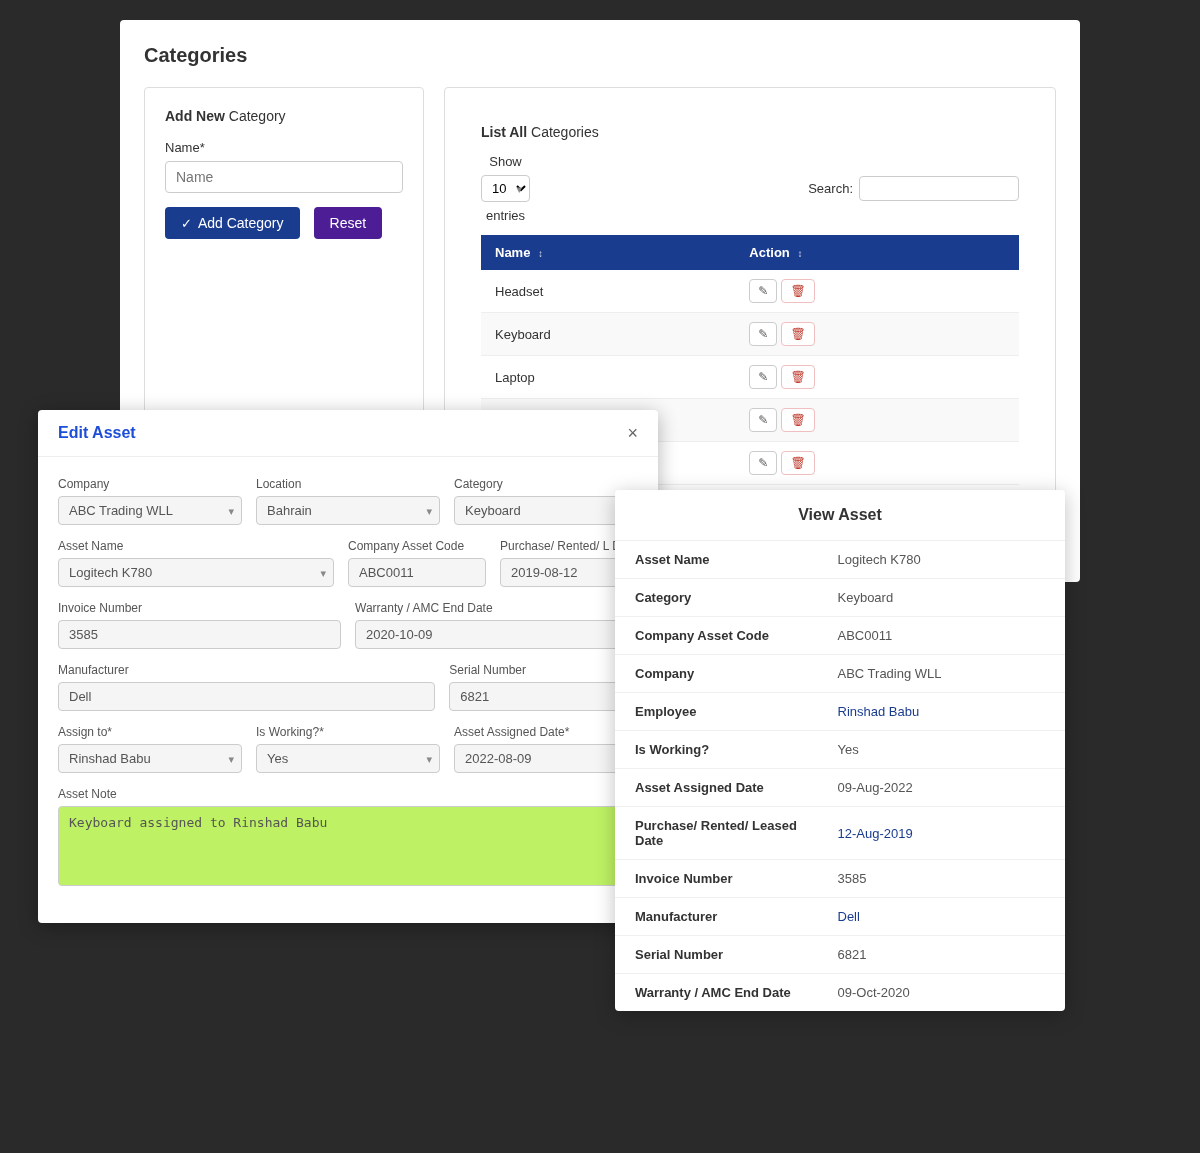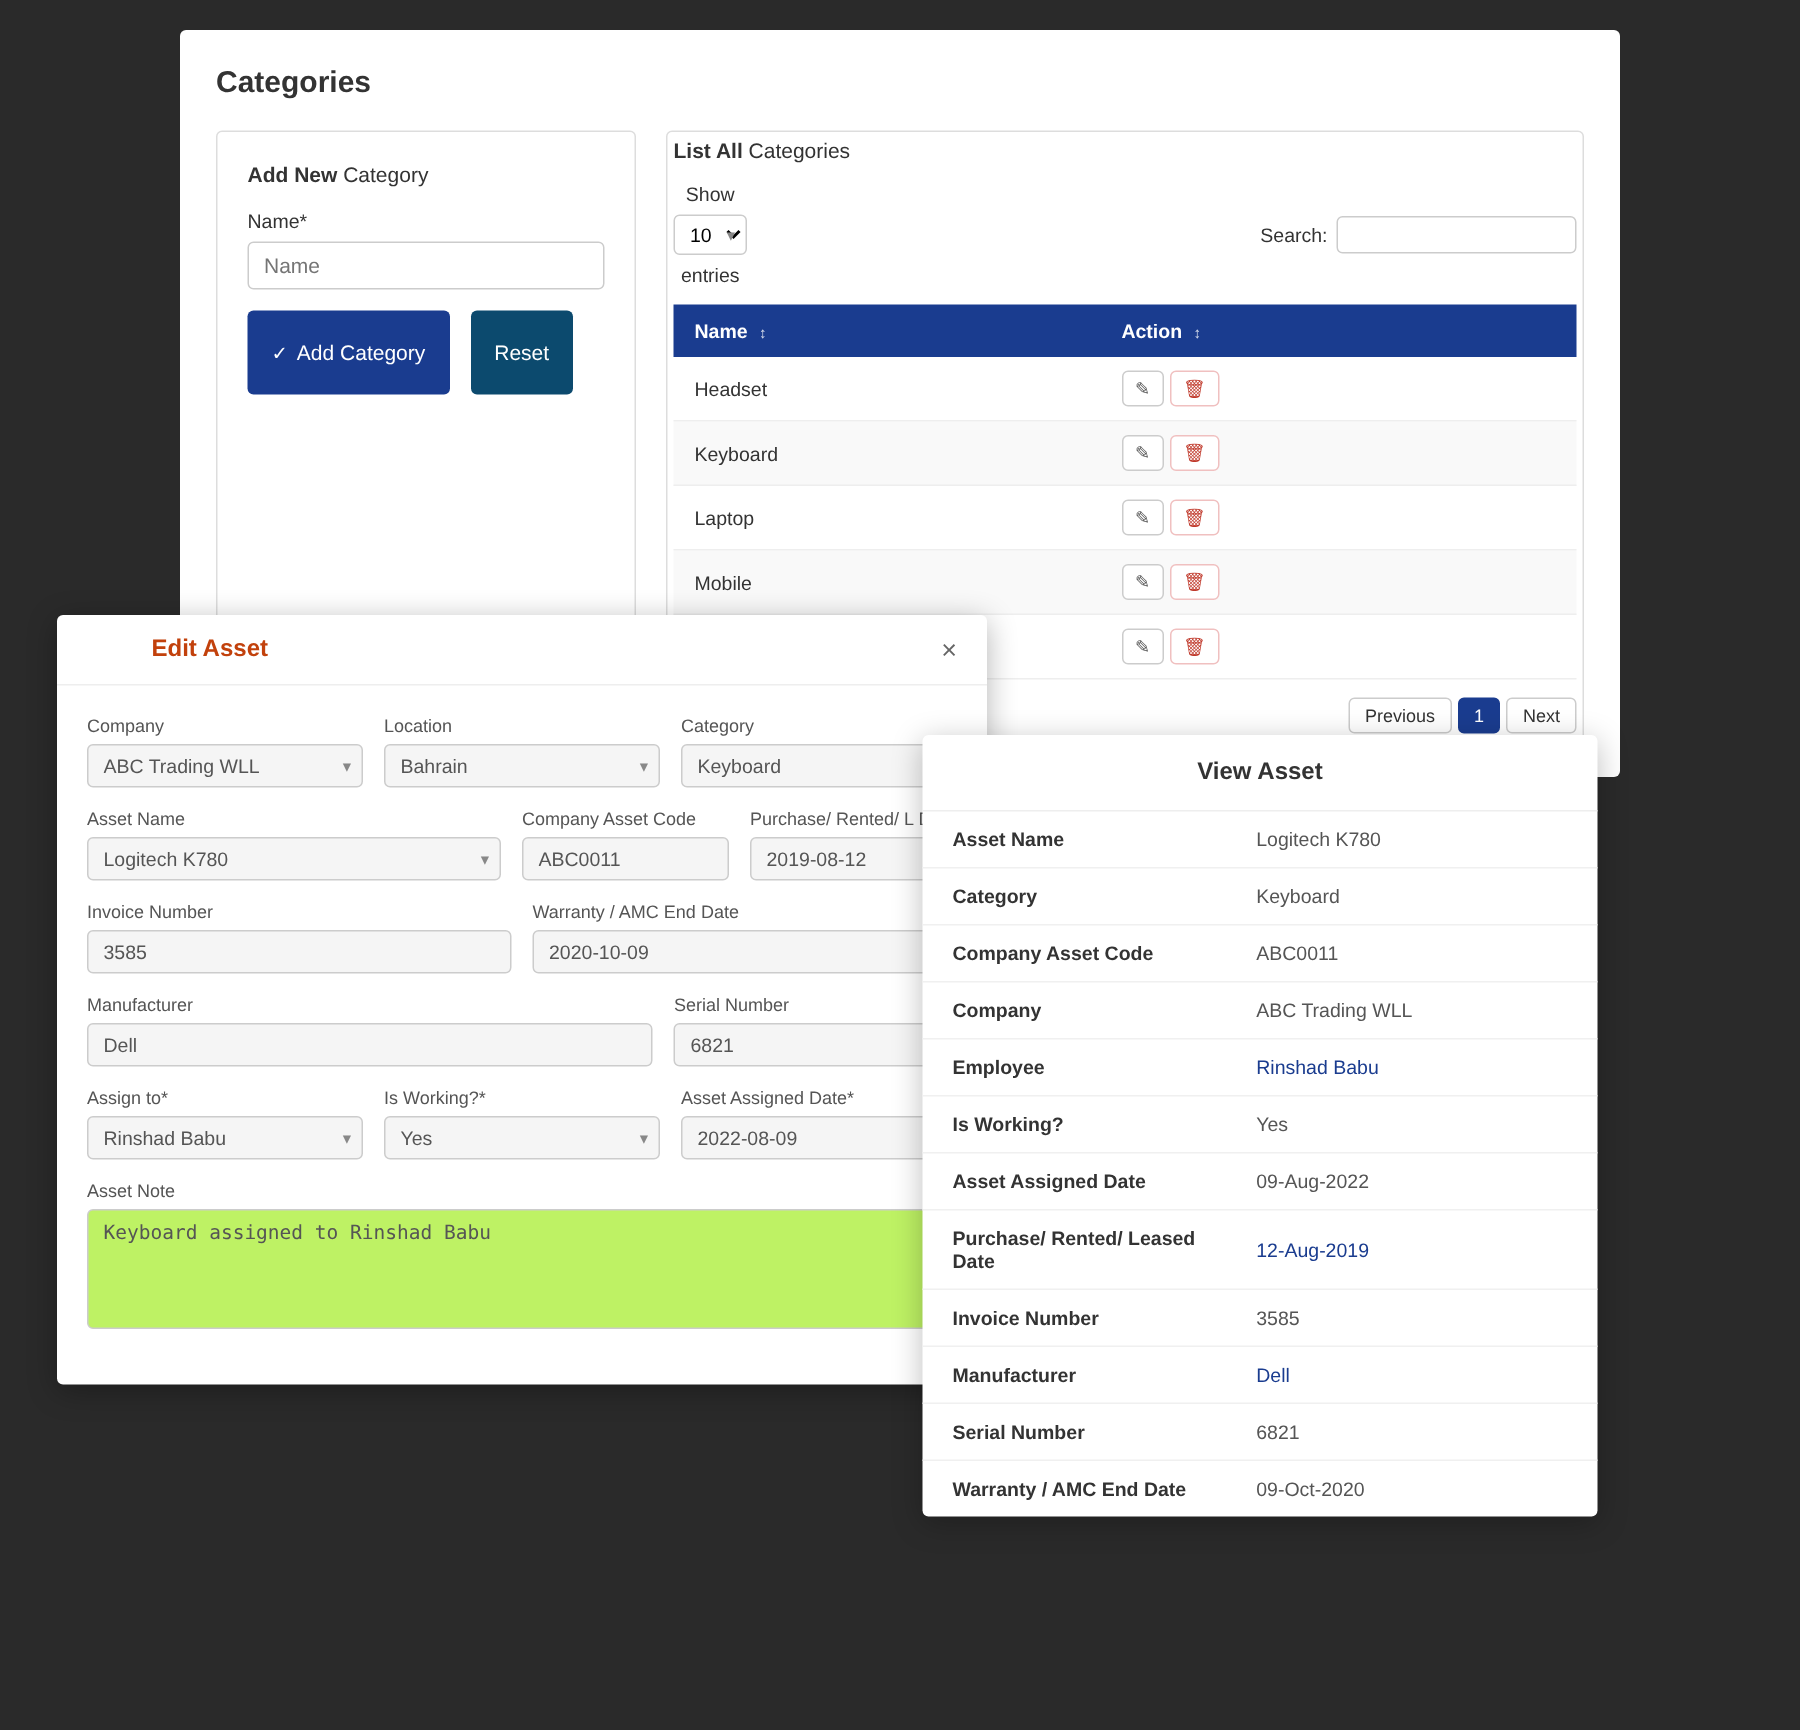--- a/index.html
+++ b/index.html
@@ -83,36 +83,36 @@
       padding: 8px 16px;
       border-radius: 4px;
       cursor: pointer;
       font-size: 14px;
       display: inline-flex;
       align-items: center;
       gap: 6px;
     }
 
     .btn-reset {
-      background: #0c4a6e;
+      background: #4c1d95;
       color: #fff;
       border: none;
-      padding: 20px 16px;
+      padding: 8px 16px;
       border-radius: 4px;
       cursor: pointer;
       font-size: 14px;
       margin-left: 6px;
     }
 
     
     .list-category-box {
       flex: 1;
       border: 1px solid #ddd;
       border-radius: 4px;
-      padding: 4px;
+      padding: 36px;
     }
 
     .list-category-box h3 {
       font-size: 14px;
       font-weight: normal;
       margin-bottom: 14px;
       color: #333;
     }
 
     .list-category-box h3 strong {
@@ -260,22 +260,21 @@
       display: flex;
       justify-content: space-between;
       align-items: center;
       padding: 14px 20px;
       border-bottom: 1px solid #eee;
     }
 
     .modal-title {
       font-size: 16px;
       font-weight: bold;
-      color: #c2410c;
-      margin-left: 43px;
+      color: #1d4ed8;
     }
 
     .modal-close {
       background: none;
       border: none;
       font-size: 18px;
       cursor: pointer;
       color: #666;
       line-height: 1;
     }

